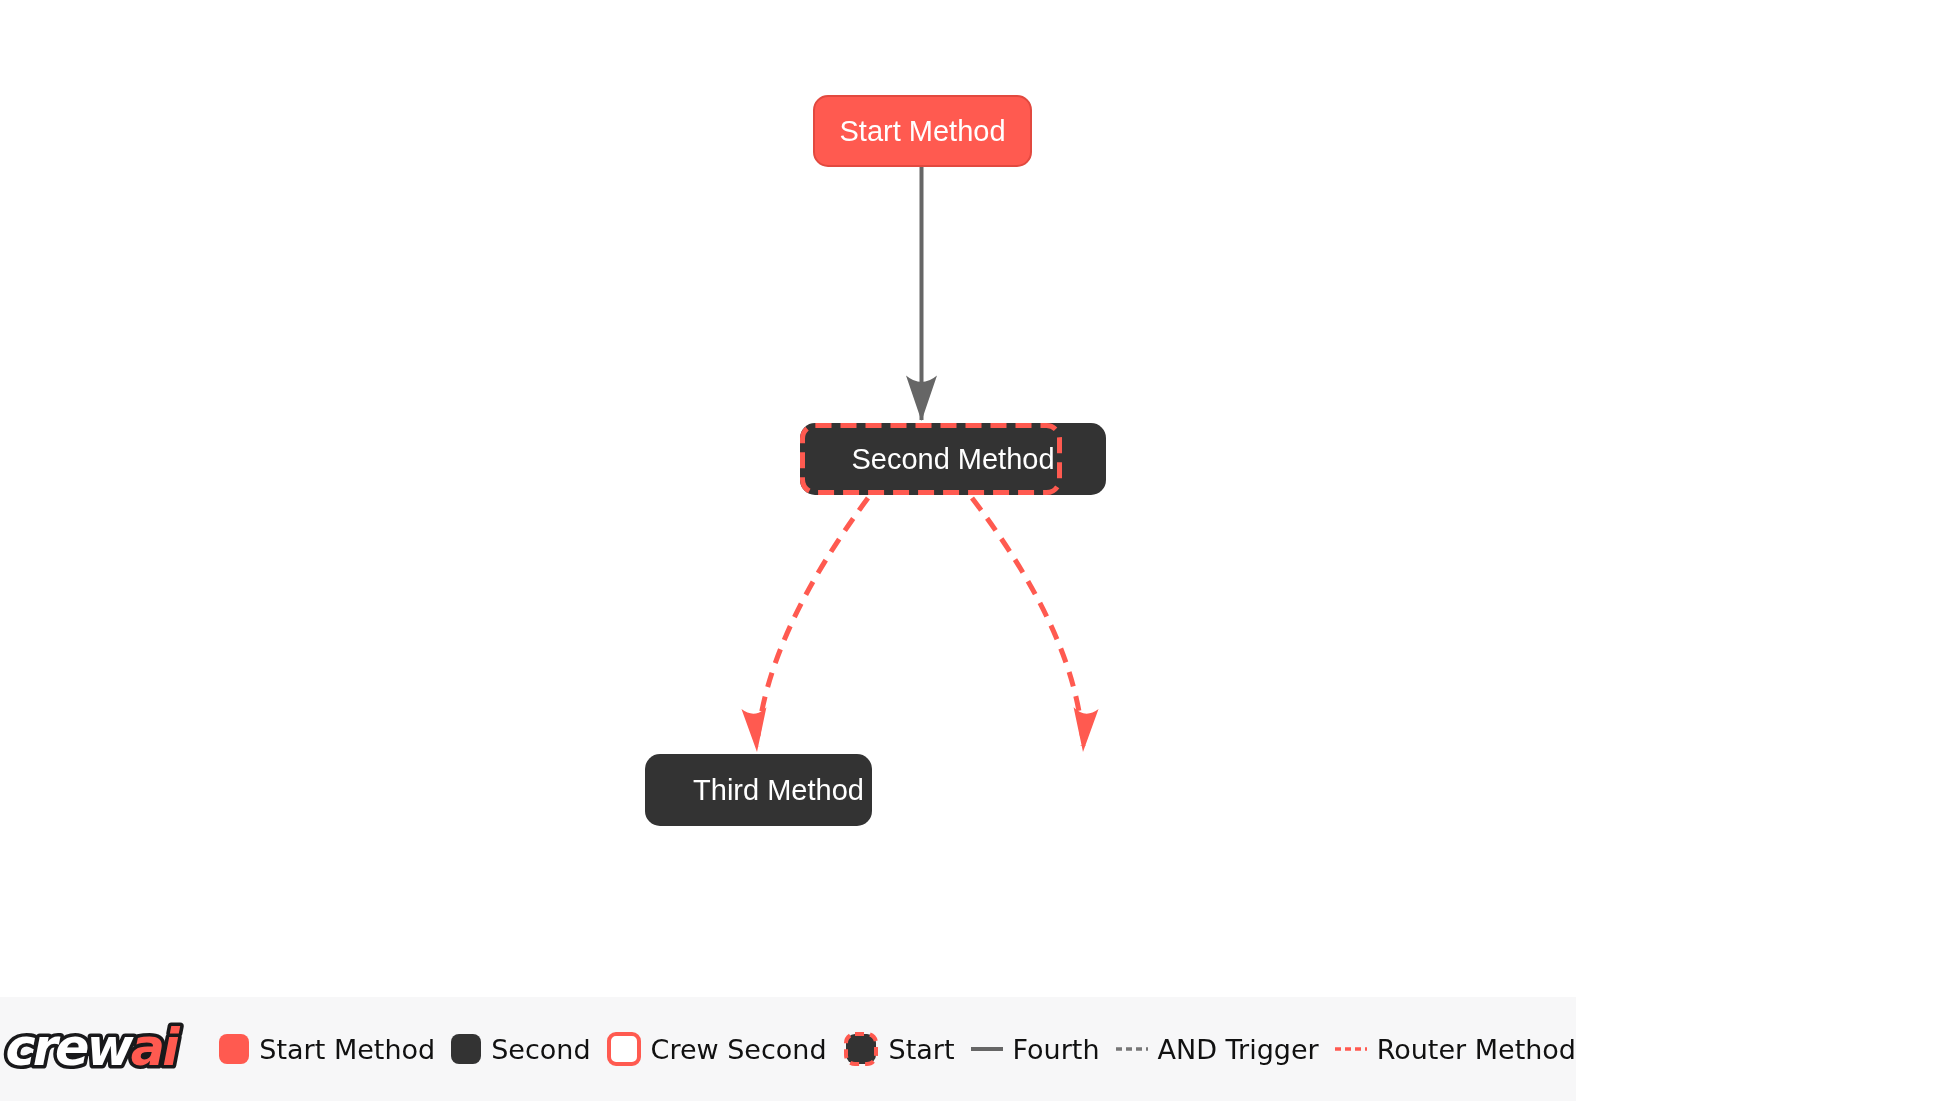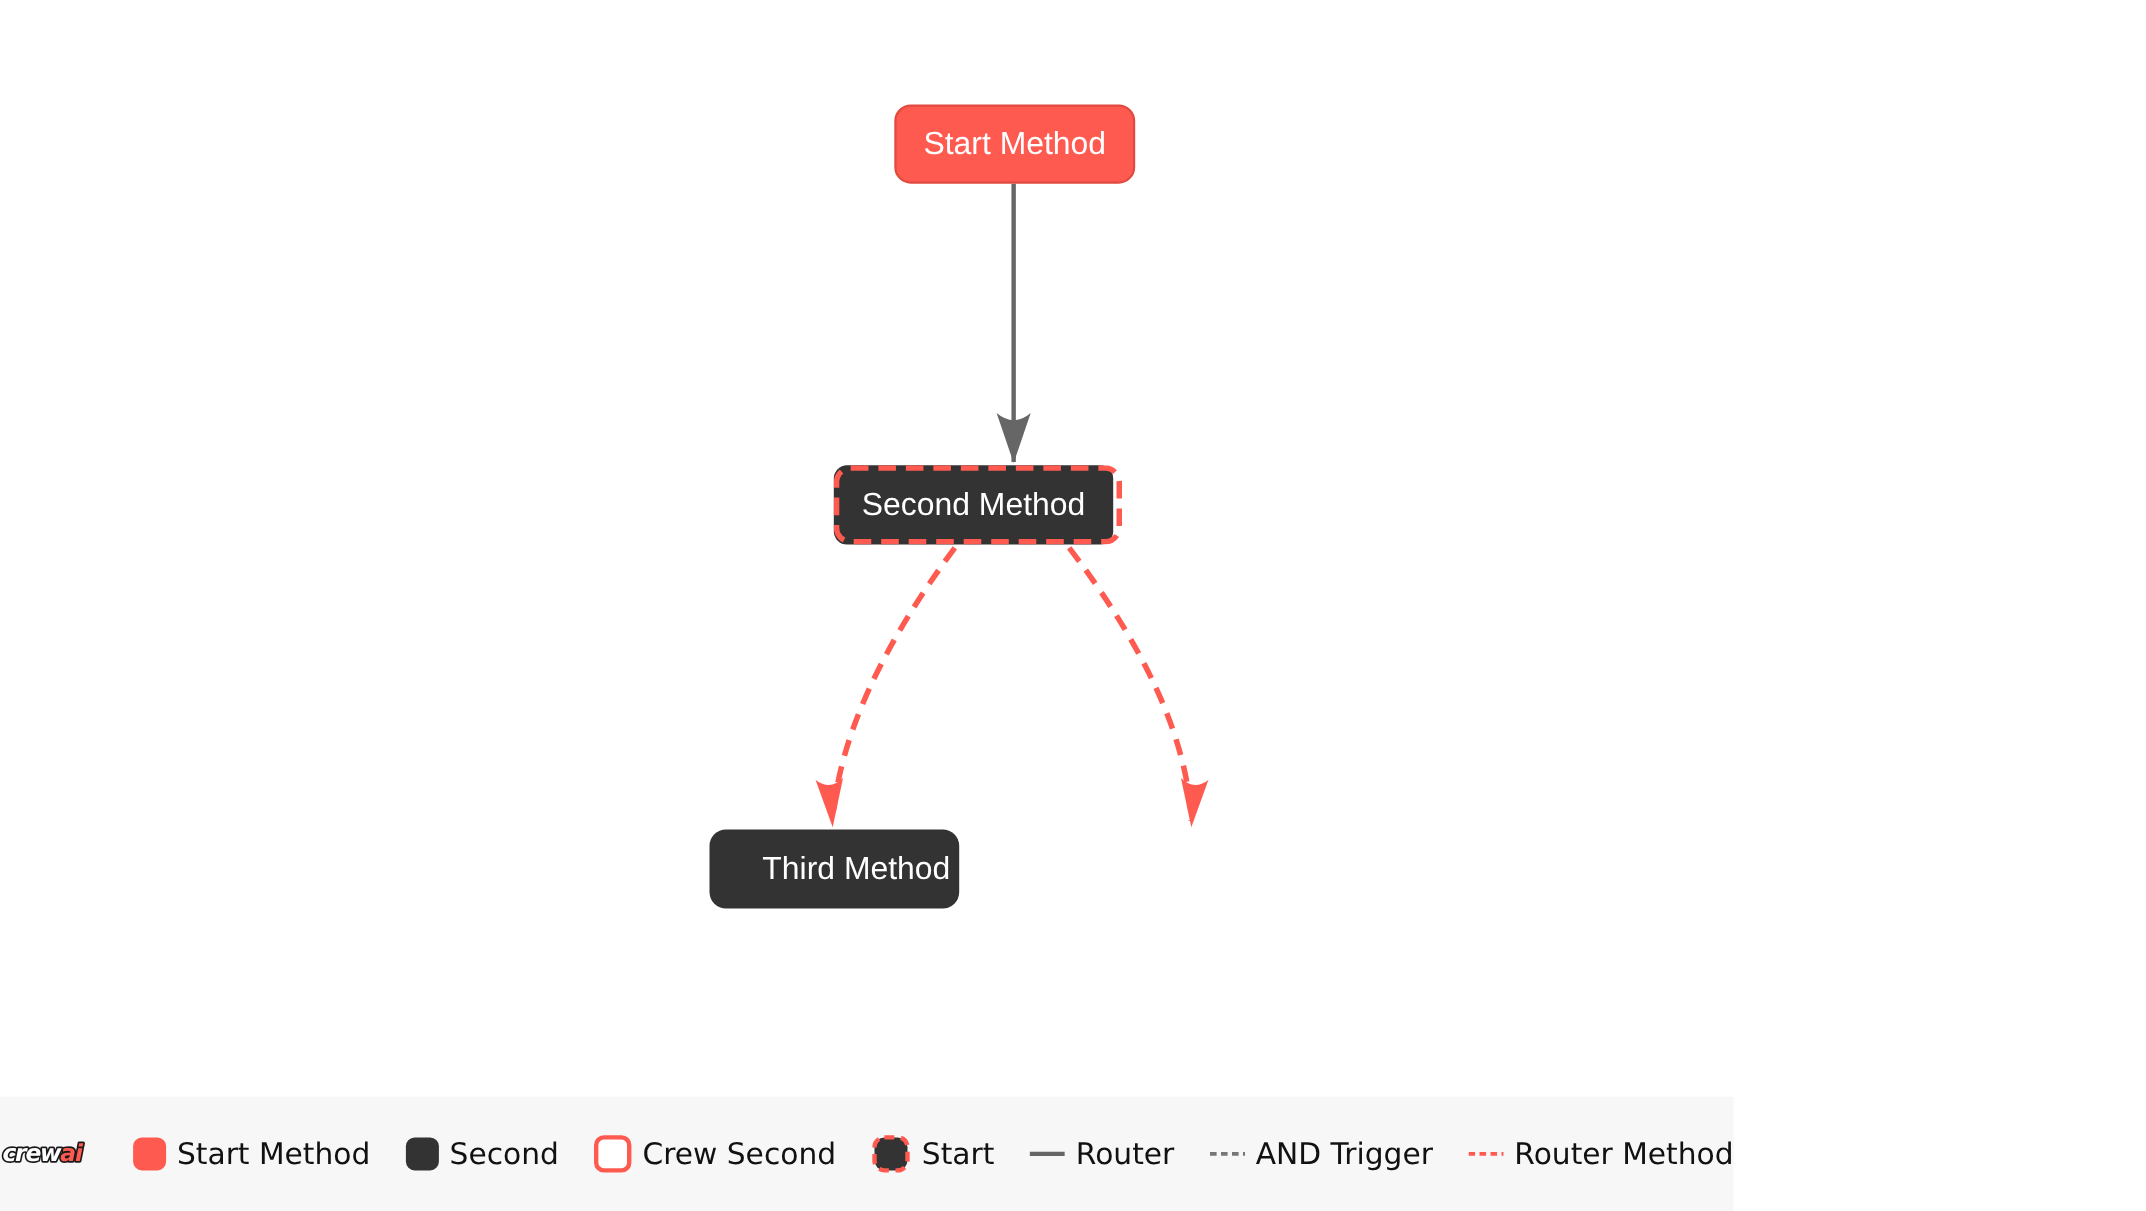--- a/index.html
+++ b/index.html
@@ -35,24 +35,23 @@
     cursor: pointer;
     user-select: none;
   }
   .node-start {
     left: 813px; top: 95px;
     width: 219px; height: 72px;
     background: var(--red);
     border: 2px solid #e2493f;
   }
   .node-router {
-    left: 758px; top: 423px;
-    width: 254px; height: 72px;
+    left: 800px; top: 423px;
+    width: 306px; height: 72px;
     background: var(--dark);
-    border-radius: 12px;
   }
   .node-router .router-border {
     position: absolute;
     left: 0; top: 0;
   }
   .node-router .node-label { position: relative; }
   .node-method-third {
     left: 645px; top: 754px;
     width: 227px; height: 72px;
     background: var(--dark);
@@ -66,21 +65,21 @@
   .legend-bar {
     position: absolute;
     left: 0;
     top: 997px;
     width: 1576px;
     height: 104px;
     background: #f7f7f8;
     display: flex;
     align-items: center;
     justify-content: flex-start;
-    gap: 32px;
+    gap: 16px;
   }
   .logo-svg { display: block; margin-right: 6px; }
   .legend-item {
     display: flex;
     align-items: center;
     gap: 10px;
     font-family: "DejaVu Sans", sans-serif;
     font-size: 27px;
     color: #111111;
     white-space: nowrap;
@@ -169,21 +168,21 @@
     <svg class="swatch-svg" width="36" height="36" viewBox="0 0 36 36">
       <rect x="3" y="3" width="30" height="30" rx="9" fill="#333333" stroke="#FF5A50" stroke-width="4" stroke-dasharray="9 6"></rect>
     </svg>
     <span>Start</span>
   </div>
 
   <div class="legend-item">
     <svg class="swatch-svg" width="32" height="12" viewBox="0 0 32 12">
       <line x1="0" y1="6" x2="32" y2="6" stroke="#666666" stroke-width="4"></line>
     </svg>
-    <span>Router</span>
+    <span>Fourth</span>
   </div>
 
   <div class="legend-item">
     <svg class="swatch-svg" width="32" height="12" viewBox="0 0 32 12">
       <line x1="0" y1="6" x2="32" y2="6" stroke="#777777" stroke-width="3.5" stroke-dasharray="6 4"></line>
     </svg>
     <span>AND Trigger</span>
   </div>
 
   <div class="legend-item">

